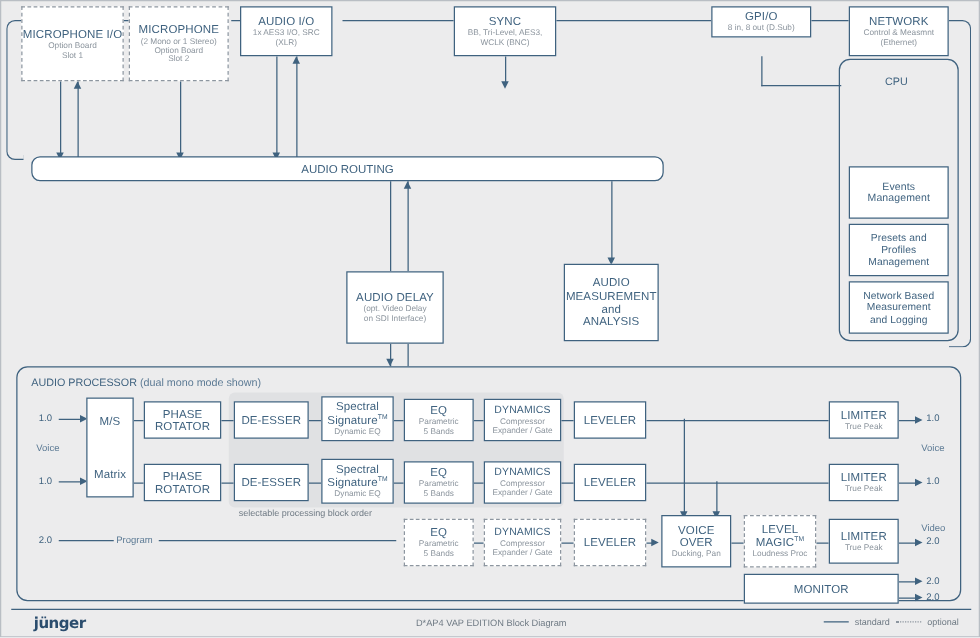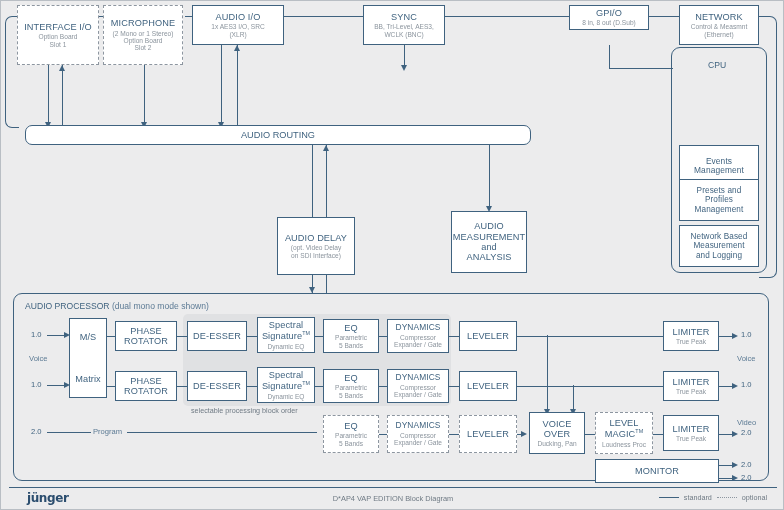--- a/index.html
+++ b/index.html
@@ -133,33 +133,33 @@
   }
   .legend .swatch-solid { display:inline-block; width: 20px; border-top: 1.6px solid #3f627f; }
   .legend .swatch-dash { display:inline-block; width: 20px; border-top: 1.6px dotted #8d96a0; }
 </style>
 </head>
 <body>
 
 <div id="root">
 
   <div class="blk dashed" style="left:16px; top:4px; width:82px; height:60px;">
-    <div class="t1">INTERFACE I/O</div>
+    <div class="t1">MICROPHONE I/O</div>
     <div class="t2">Option Board</div>
     <div class="t2b">Slot 1</div>
   </div>
 
   <div class="blk dashed" style="left:102px; top:4px; width:80px; height:60px;">
     <div class="t1">MICROPHONE</div>
     <div class="t2">(2 Mono or 1 Stereo)</div>
     <div class="t2b">Option Board</div>
     <div class="t2b">Slot 2</div>
   </div>
 
-  <div class="blk" style="left:191px; top:4px; width:92px; height:40px;">
+  <div class="blk" style="left:191px; top:4px; width:74px; height:40px;">
     <div class="t1">AUDIO I/O</div>
     <div class="t2">1x AES3 I/O, SRC</div>
     <div class="t2b">(XLR)</div>
   </div>
 
   <div class="blk" style="left:362px; top:4px; width:82px; height:40px;">
     <div class="t1">SYNC</div>
     <div class="t2">BB, Tri-Level, AES3,</div>
     <div class="t2b">WCLK (BNC)</div>
   </div>
@@ -201,21 +201,21 @@
   <div class="ln lnv" style="left:403px; top:44px; height:22px;"></div>
   <div class="arrow-d" style="left:399.8px; top:64px;"></div>
 
   <div class="ln lnv" style="left:608px; top:44px; height:24px;"></div>
   <div class="ln lnh" style="left:608px; top:67px; width:64px;"></div>
 
   <div class="panel" style="left:670px; top:46px; width:96px; height:226px;"></div>
   <div class="panel-label" style="left:707px; top:59px;">CPU</div>
 
 
-  <div class="blk" style="left:678px; top:144px; width:80px; height:42px;align-items:center;">
+  <div class="blk" style="left:678px; top:132px; width:80px; height:42px;align-items:center;">
     <div class="t1" style="font-size:8.4px;">Events</div>
     <div class="t1" style="font-size:8.4px;">Management</div>
   </div>
 
   <div class="blk" style="left:678px; top:178px; width:80px; height:42px;">
     <div class="t1" style="font-size:8.2px;text-align:right;">Presets and</div>
     <div class="t1" style="font-size:8.2px;">Profiles</div>
     <div class="t1" style="font-size:8.2px;">Management</div>
   </div>
 

